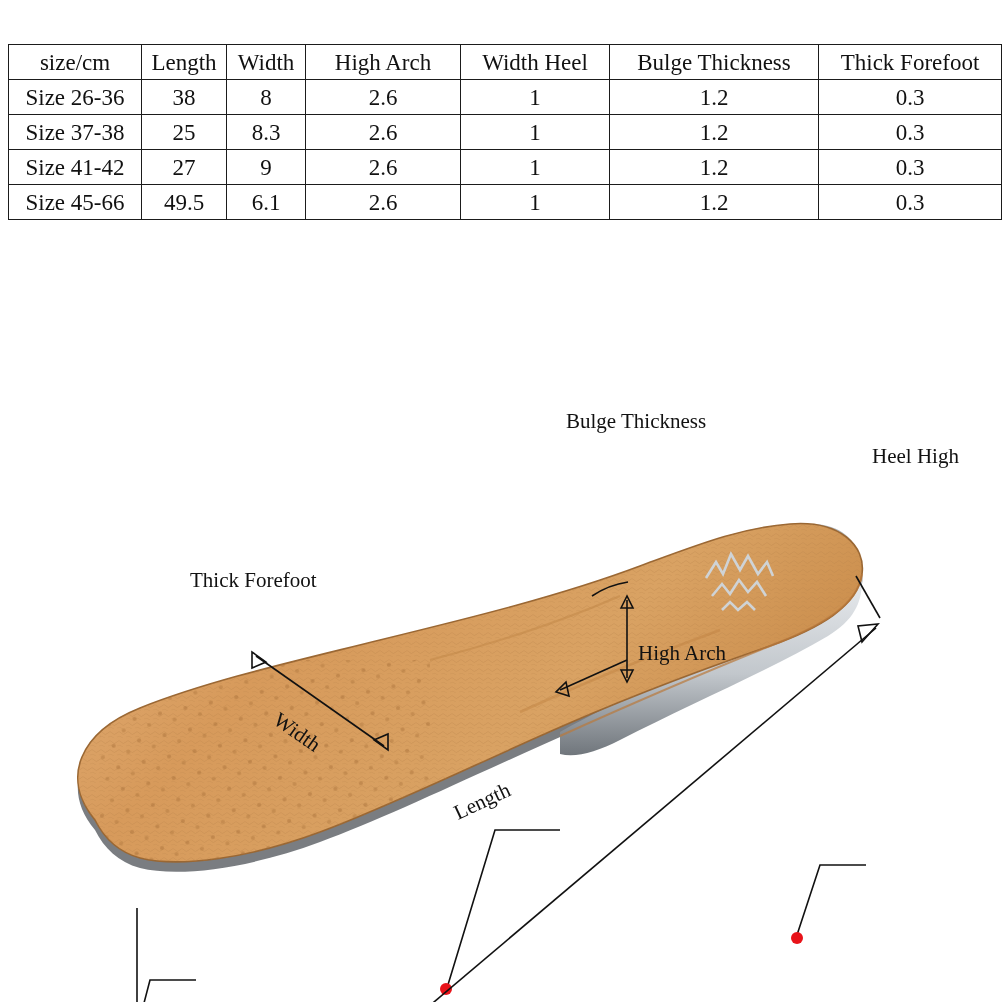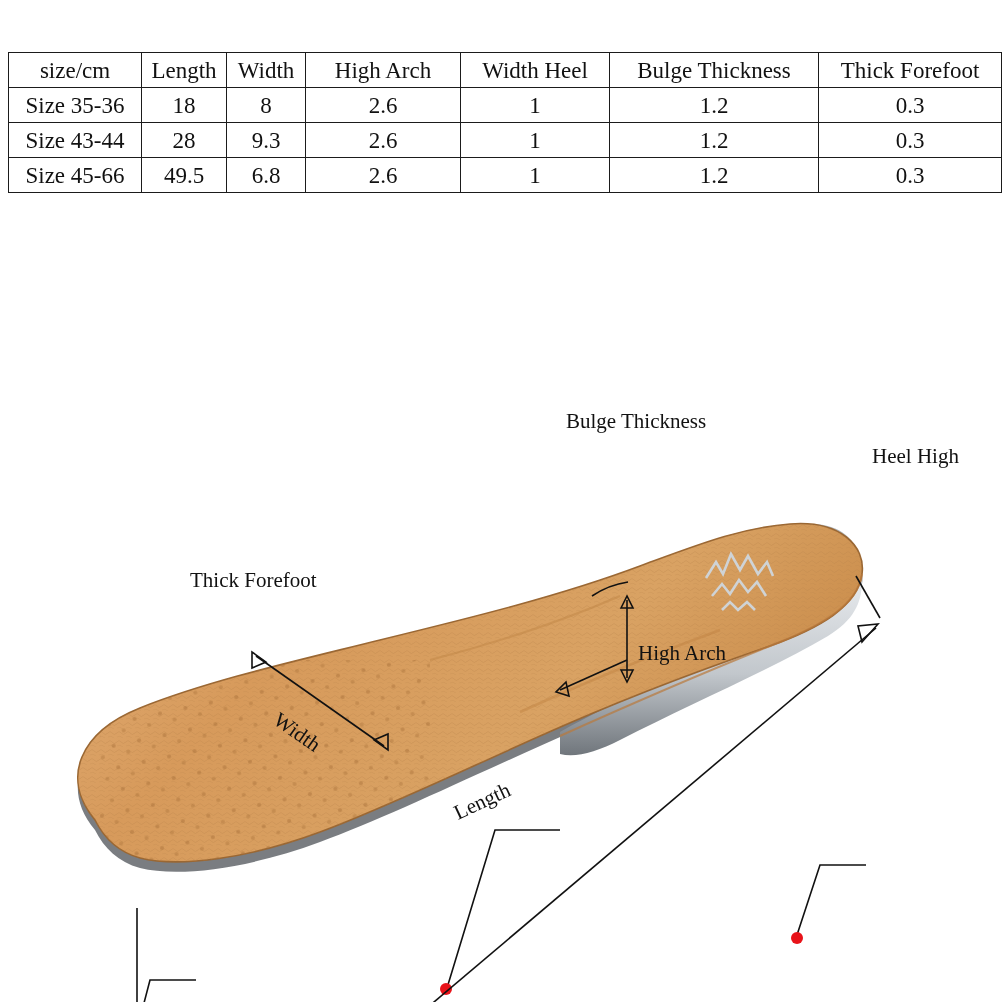--- a/index.html
+++ b/index.html
@@ -13,21 +13,21 @@
     position: relative;
     font-family: "Liberation Serif", serif;
     color: #000000;
     overflow: hidden;
   }
 
   
   #size-table-wrap {
     position: absolute;
     left: 8px;
-    top: 52px;
+    top: 44px;
     width: 986px;
   }
   table.size-table {
     border-collapse: collapse;
     width: 986px;
     table-layout: fixed;
     font-family: "Liberation Serif", serif;
   }
   table.size-table th,
   table.size-table td {
@@ -93,41 +93,50 @@
         <th>Length</th>
         <th>Width</th>
         <th>High Arch</th>
         <th>Width Heel</th>
         <th>Bulge Thickness</th>
         <th>Thick Forefoot</th>
       </tr>
     </thead>
     <tbody>
       <tr>
-        <td>Size 35-36</td>
-        <td>18</td>
+        <td>Size 26-36</td>
+        <td>38</td>
         <td>8</td>
         <td>2.6</td>
         <td>1</td>
         <td>1.2</td>
         <td>0.3</td>
       </tr>
       <tr>
-        <td>Size 43-44</td>
-        <td>28</td>
-        <td>9.3</td>
+        <td>Size 37-38</td>
+        <td>25</td>
+        <td>8.3</td>
+        <td>2.6</td>
+        <td>1</td>
+        <td>1.2</td>
+        <td>0.3</td>
+      </tr>
+      <tr>
+        <td>Size 41-42</td>
+        <td>27</td>
+        <td>9</td>
         <td>2.6</td>
         <td>1</td>
         <td>1.2</td>
         <td>0.3</td>
       </tr>
       <tr>
         <td>Size 45-66</td>
         <td>49.5</td>
-        <td>6.8</td>
+        <td>6.1</td>
         <td>2.6</td>
         <td>1</td>
         <td>1.2</td>
         <td>0.3</td>
       </tr>
     </tbody>
   </table>
 </div>
 
 <div id="diagram">

